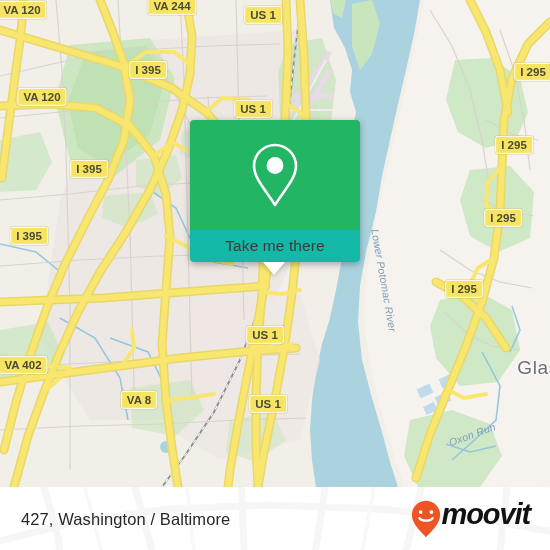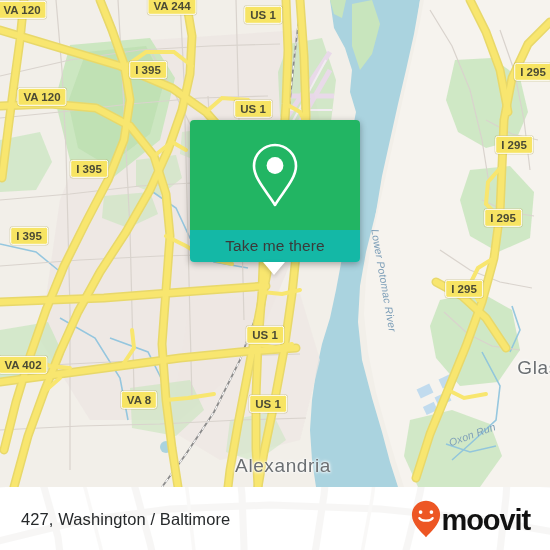--- a/index.html
+++ b/index.html
@@ -19,21 +19,21 @@
   #footer {
     position:absolute; left:0; top:487px; width:550px; height:63px;
     background:#ffffff; overflow:hidden;
   }
   #footer-watermark { position:absolute; left:0; top:-40px; width:550px; height:140px; opacity:.5; }
   #footer-title {
     position:absolute; left:21px; top:50%; transform:translateY(-50%);
     font-size:16.5px; color:#26292b; letter-spacing:.1px; white-space:nowrap;
   }
   #moovit-logo { position:absolute; right:20px; top:50%; transform:translateY(-50%);
-    display:flex; align-items:flex-end; gap:1px; }
+    display:flex; align-items:flex-start; gap:1px;font-style:italic; }
   #moovit-wordmark { font-size:29px; font-weight:700; color:#111; letter-spacing:-1.1px;
     line-height:1; padding-bottom:3px; }
 
   
   #attribution {
     position:absolute; left:11px; top:470px;
     font-size:12.5px; color:#3d4043; white-space:nowrap;
     text-shadow:0 0 2px #fff, 0 0 3px #fff, 1px 0 2px #fff, -1px 0 2px #fff;
   }
 
@@ -278,21 +278,20 @@
         <div class="shield" style="left: 503px; top: 218px;">I 295</div>
         <div class="shield" style="left: 29px; top: 236px;">I 395</div>
         <div class="shield" style="left: 464px; top: 289px;">I 295</div>
         <div class="shield" style="left: 265px; top: 335px;">US 1</div>
         <div class="shield" style="left: 23px; top: 343px; margin-top: 22px;">VA 402</div>
         <div class="shield" style="left: 139px; top: 400px;">VA 8</div>
         <div class="shield" style="left: 268px; top: 404px;">US 1</div>
       </div>
 
     <div class="layer" id="place-layer">
-        <div class="place place-city" style="left: 283px; top: 466px;">Alexandria</div>
         <div class="place place-city" style="left: 538px; top: 368px;">Glas</div>
       </div>
 
     <div class="layer" id="water-layer">
         <div class="water-label" style="left: 381px; top: 228px; transform: rotate(80deg);">Lower Potomac River</div>
         <div class="water-label" style="left: 447px; top: 437px; transform: rotate(-20deg);">Oxon Run</div>
       </div>
 
 
     <div id="popup">

